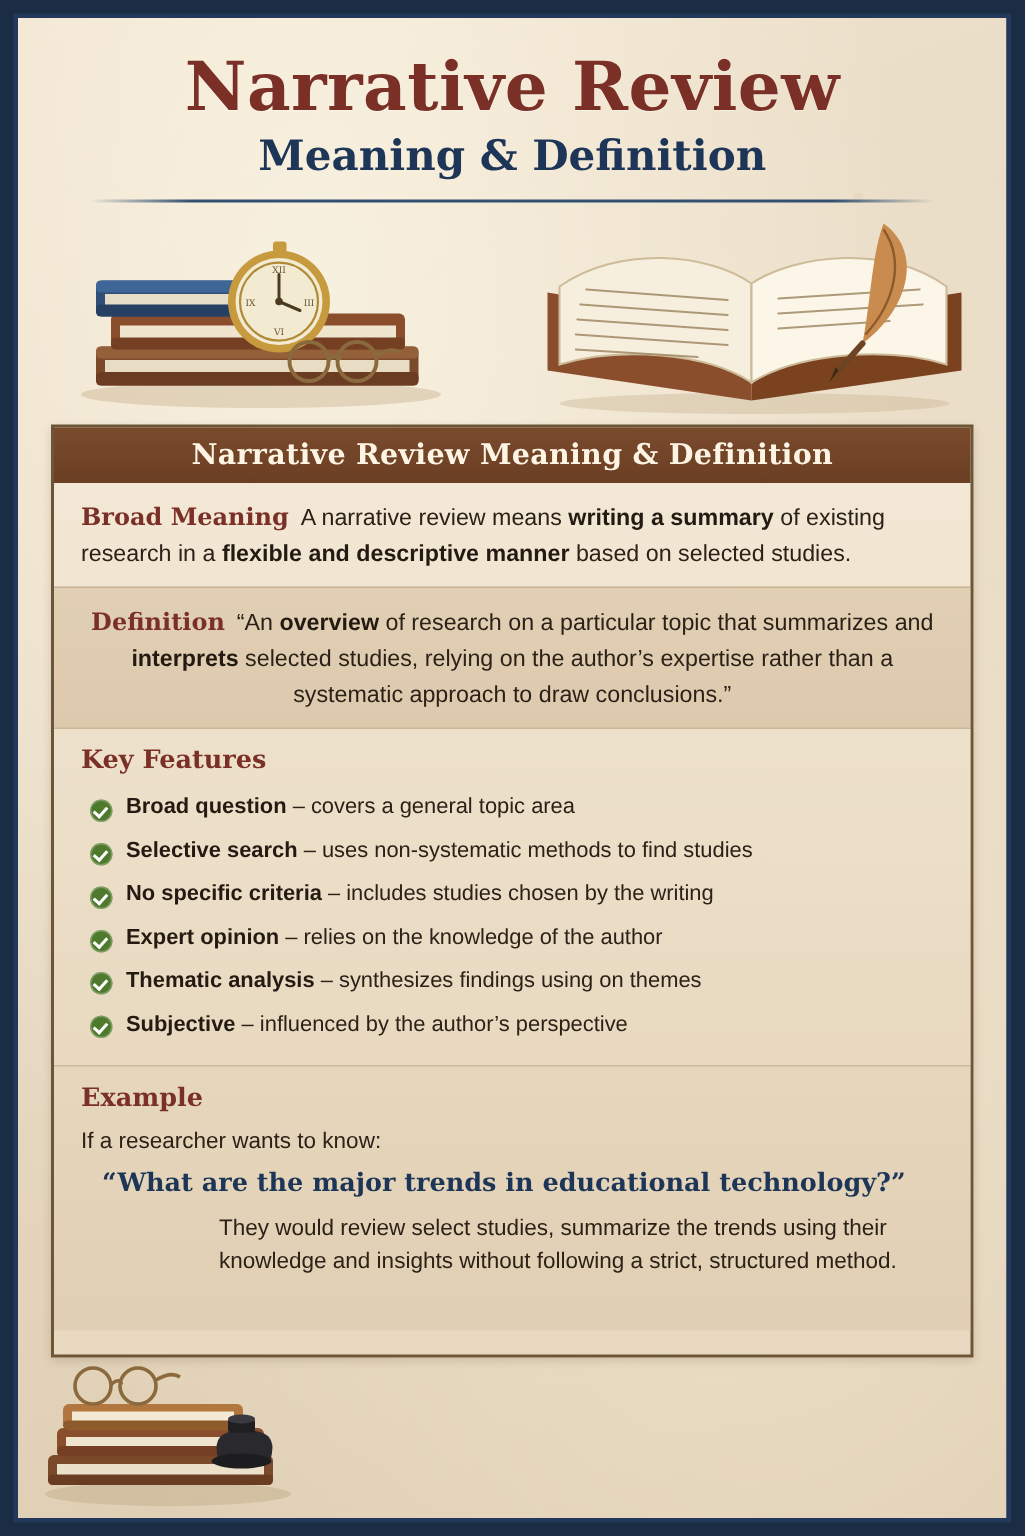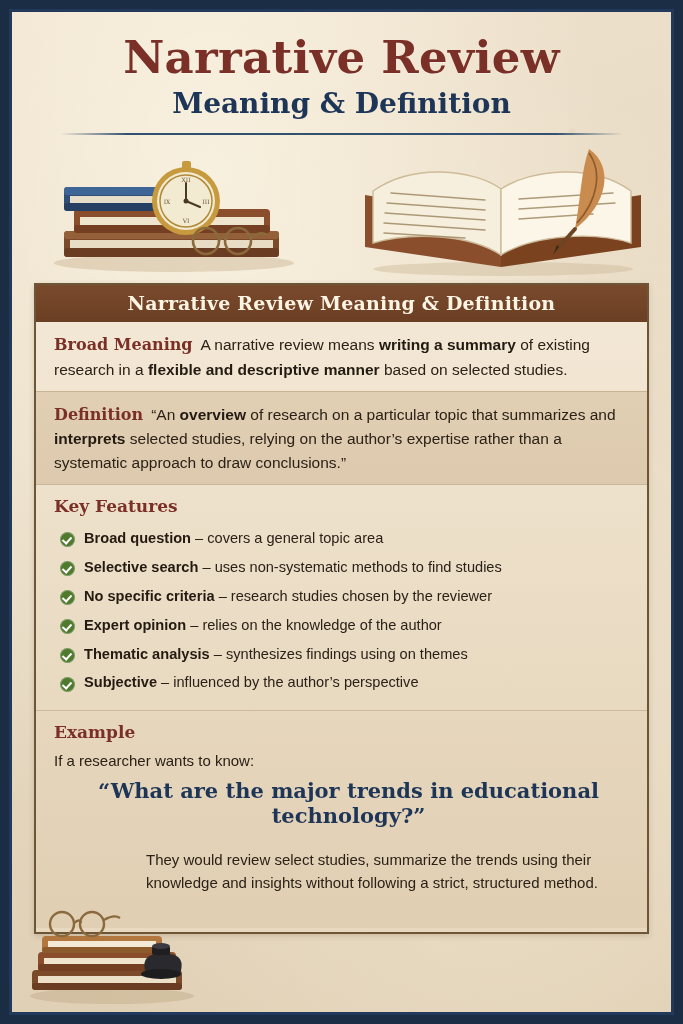--- a/index.html
+++ b/index.html
@@ -86,38 +86,39 @@
   }
   .illus svg { position: absolute; }
 
   
   .card {
     position: relative;
     margin: 6px 22px 0;
     border: 2px solid #6d5638;
     background: linear-gradient(180deg, #f3e8d6 0%, #eee0ca 55%, #e8d8bf 100%);
     box-shadow: 0 2px 6px rgba(80,55,25,.18);
-    padding-bottom: 4px;
+    padding-bottom: 16px;
   }
   .card-header {
     background: linear-gradient(180deg, #7a4a2c 0%, #6b3f24 100%);
     color: #fdf4e3;
     text-align: center;
     font-family: "DejaVu Serif", serif;
     font-weight: bold;
     font-size: 19px;
     padding: 7px 4px 8px;
     letter-spacing: .2px;
   }
 
   .sec { padding: 11px 18px 9px; }
   .sec.shaded {
     background: linear-gradient(180deg, rgba(206,180,144,.45), rgba(198,170,132,.45));
     border-top: 1px solid rgba(140,110,70,.25);
     border-bottom: 1px solid rgba(140,110,70,.25);
+    text-align: center;
   }
   .sec.features {
     background: linear-gradient(180deg, rgba(236,223,200,.55), rgba(228,213,186,.55));
     padding-bottom: 12px;
   }
   .sec.example {
     background: linear-gradient(180deg, rgba(224,207,178,.5), rgba(216,197,166,.5));
     border-top: 1px solid rgba(140,110,70,.25);
   }
 
@@ -173,25 +174,24 @@
     border: solid #fff;
     border-width: 0 2px 2px 0;
     transform: rotate(42deg);
   }
   .feat-term { font-weight: bold; color: #241a12; }
 
   .ex-line { font-size: 15px; line-height: 1.5; color: #2b2117; margin-bottom: 6px; }
   .ex-quote {
     font-family: "DejaVu Serif", serif;
     font-weight: bold;
-    font-size: 21px;
+    font-size: 17px;
     color: #1d3557;
     padding-left: 14px;
-    margin-bottom: 21px;
-    text-align: center;
+    margin-bottom: 9px;
   }
   .ex-body {
     font-size: 15px;
     line-height: 1.5;
     color: #2b2117;
     padding-left: 92px;
     text-align: left;
     min-height: 70px;
   }
 
@@ -308,21 +308,21 @@
           <li>
             <span class="check"></span>
             <span><span class="feat-term">Broad question</span><span> – covers a general topic area</span></span>
           </li>
           <li>
             <span class="check"></span>
             <span><span class="feat-term">Selective search</span><span> – uses non-systematic methods to find studies</span></span>
           </li>
           <li>
             <span class="check"></span>
-            <span><span class="feat-term">No specific criteria</span><span> – research studies chosen by the reviewer</span></span>
+            <span><span class="feat-term">No specific criteria</span><span> – includes studies chosen by the writing</span></span>
           </li>
           <li>
             <span class="check"></span>
             <span><span class="feat-term">Expert opinion</span><span> – relies on the knowledge of the author</span></span>
           </li>
           <li>
             <span class="check"></span>
             <span><span class="feat-term">Thematic analysis</span><span> – synthesizes findings using on themes</span></span>
           </li>
           <li>

